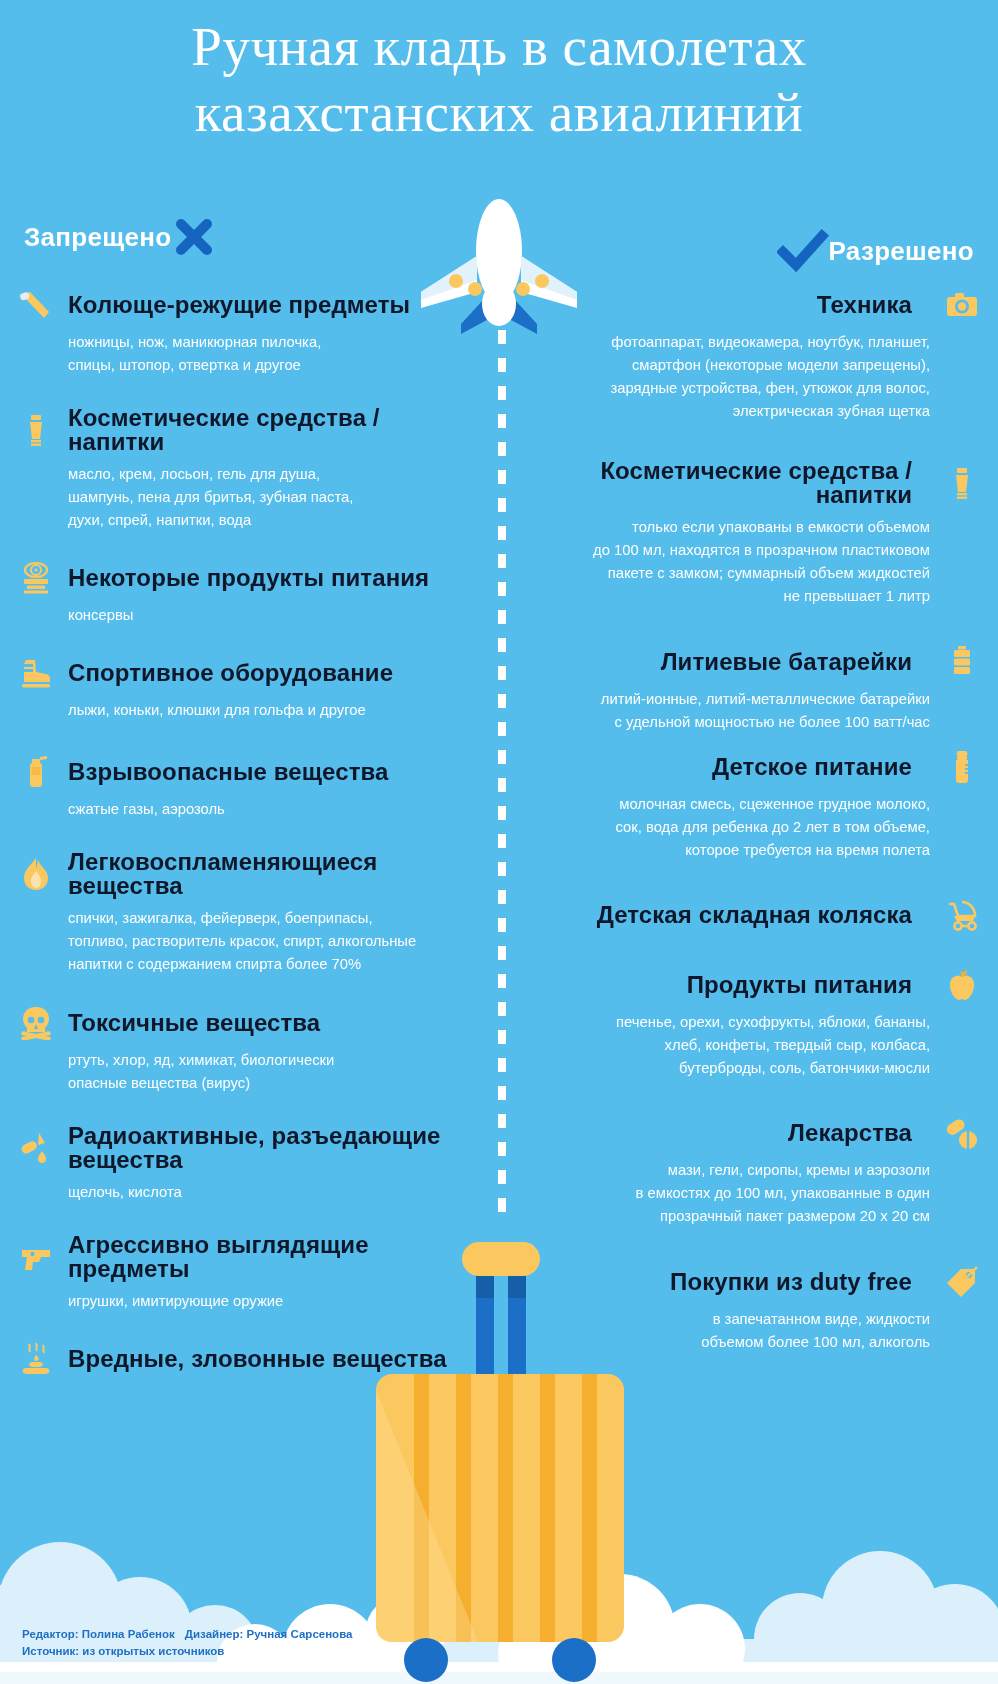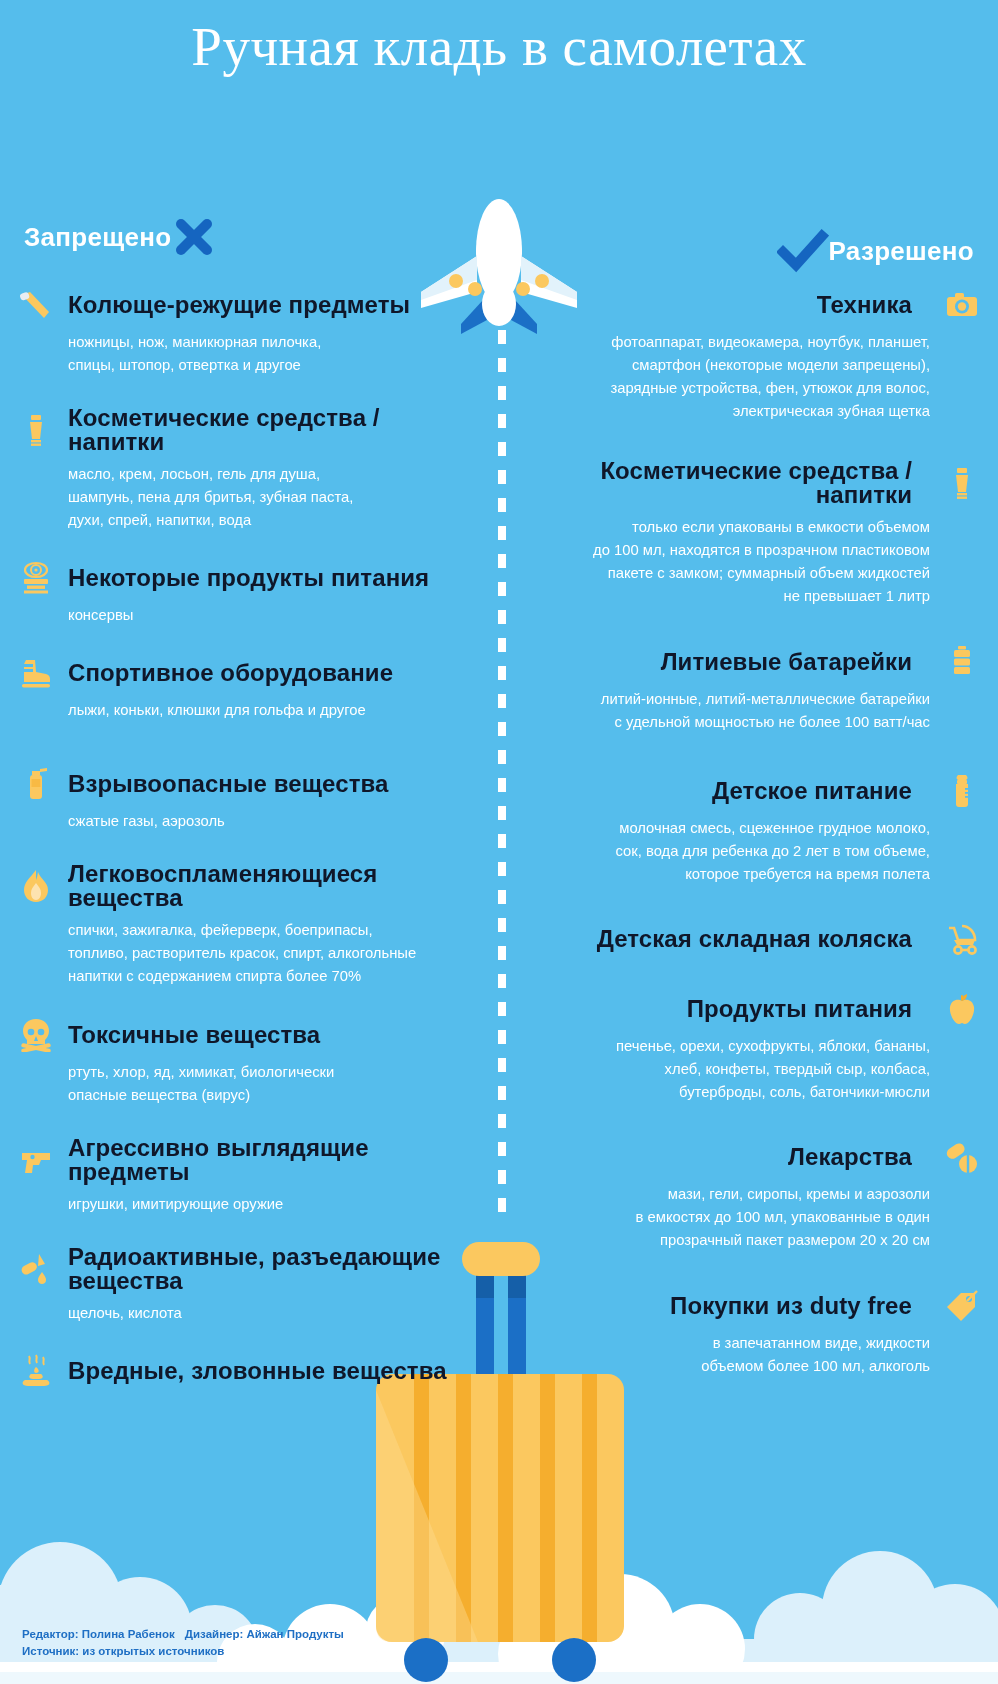--- a/index.html
+++ b/index.html
@@ -135,20 +135,21 @@
       <circle cx="540" cy="220" r="42"></circle>
       <rect x="0" y="228" width="998" height="22"></rect>
     </g>
     <g fill="#eef8fd">
       <rect x="0" y="238" width="998" height="12"></rect>
     </g>
   </svg>
 
   <div class="title-wrap">
     <div class="title-line">Ручная кладь в самолетах</div>
+    <div class="title-line">казахстанских авиалиний</div>
   </div>
 
   <svg class="plane" width="200" height="150" viewBox="0 0 200 150">
     <ellipse cx="100" cy="55" rx="23" ry="52" fill="#ffffff"></ellipse>
     <path d="M100 6 C112 18 123 40 123 58 L77 58 C77 40 88 18 100 6 Z" fill="#ffffff"></path>
     <path d="M78 60 L22 96 L22 112 L78 96 Z" fill="#ffffff"></path>
     <path d="M122 60 L178 96 L178 112 L122 96 Z" fill="#ffffff"></path>
     <path d="M78 60 L22 96 L22 104 L78 84 Z" fill="#e2f2fb"></path>
     <path d="M122 60 L178 96 L178 104 L122 84 Z" fill="#e2f2fb"></path>
     <circle cx="57" cy="85" r="7" fill="#fbc85f"></circle>
@@ -237,21 +238,21 @@
                 <rect x="3" y="28" width="28" height="3.4" rx="1.6"></rect>
                 <rect x="5" y="8" width="9" height="3" fill="#55bdec"></rect>
                 <rect x="5" y="13" width="9" height="3" fill="#55bdec"></rect>
               </g>
             </svg>
           </span>
           <h3>Спортивное оборудование</h3>
         </div>
         <p>лыжи, коньки, клюшки для гольфа и другое</p>
       </div>
-      <div class="item" style="margin-top: 45px;">
+      <div class="item" style="margin-top: 33px;">
         <div class="head">
           <span class="icon">
             <svg width="34" height="34" viewBox="0 0 34 34">
               <g fill="#fbc85f">
                 <rect x="11" y="8" width="12" height="24" rx="3"></rect>
                 <rect x="13" y="4" width="8" height="4"></rect>
                 <path d="M21 2 L28 1 L28 4 L21 5 Z"></path>
                 <rect x="12.5" y="12" width="9" height="8" fill="#f5ae2e" opacity="0.55"></rect>
               </g>
             </svg>
@@ -290,43 +291,43 @@
           </span>
           <h3>Токсичные вещества</h3>
         </div>
         <p>ртуть, хлор, яд, химикат, биологически<br>опасные вещества (вирус)</p>
       </div>
       <div class="item" style="margin-top: 29.1111px;">
         <div class="head">
           <span class="icon">
             <svg width="34" height="34" viewBox="0 0 34 34">
               <g fill="#fbc85f">
-                <path d="M3 10 L31 10 L31 17 L22 17 L20 22 L14 22 L13 30 L6 30 L8 17 L3 17 Z"></path>
-                <circle cx="13.5" cy="14" r="2.2" fill="#55bdec"></circle>
-              </g>
-            </svg>
-          </span>
-          <h3>Агрессивно выглядящие предметы</h3>
-        </div>
-        <p>игрушки, имитирующие оружие</p>
-      </div>
-      <div class="item" style="margin-top: 29.1111px;">
-        <div class="head">
-          <span class="icon">
-            <svg width="34" height="34" viewBox="0 0 34 34">
-              <g fill="#fbc85f">
                 <rect x="2" y="12" width="16" height="9" rx="4.5" transform="rotate(-28 10 16)"></rect>
                 <path d="M20 2 L26 12 L19 14 Z"></path>
                 <path d="M23 20 C20 24 19 26 19 28 C19 30.5 21 32 23 32 C25 32 27 30.5 27 28 C27 26 26 24 23 20 Z"></path>
               </g>
             </svg>
           </span>
           <h3>Радиоактивные, разъедающие вещества</h3>
         </div>
         <p>щелочь, кислота</p>
+      </div>
+      <div class="item" style="margin-top: 29.1111px;">
+        <div class="head">
+          <span class="icon">
+            <svg width="34" height="34" viewBox="0 0 34 34">
+              <g fill="#fbc85f">
+                <path d="M3 10 L31 10 L31 17 L22 17 L20 22 L14 22 L13 30 L6 30 L8 17 L3 17 Z"></path>
+                <circle cx="13.5" cy="14" r="2.2" fill="#55bdec"></circle>
+              </g>
+            </svg>
+          </span>
+          <h3>Агрессивно выглядящие предметы</h3>
+        </div>
+        <p>игрушки, имитирующие оружие</p>
       </div>
       <div class="item" style="margin-top: 29.1111px;">
         <div class="head">
           <span class="icon">
             <svg width="34" height="34" viewBox="0 0 34 34">
               <g fill="#fbc85f">
                 <path d="M10 2 C12 5 9 7 11 10" stroke="#fbc85f" stroke-width="2" fill="none"></path>
                 <path d="M17 1 C19 4 16 6 18 9" stroke="#fbc85f" stroke-width="2" fill="none"></path>
                 <path d="M24 3 C26 6 23 8 25 11" stroke="#fbc85f" stroke-width="2" fill="none"></path>
                 <path d="M17 13 C14 16 15 19 17 19 C20 19 21 16 17 13 Z"></path>
@@ -382,21 +383,21 @@
                 <rect x="13" y="1" width="8" height="3.5" rx="1"></rect>
                 <rect x="9" y="5" width="16" height="7" rx="1.5"></rect>
                 <rect x="9" y="13.5" width="16" height="7" rx="1.5"></rect>
                 <rect x="9" y="22" width="16" height="7" rx="1.5"></rect>
               </g>
             </svg>
           </span>
         </div>
         <p>литий-ионные, литий-металлические батарейки<br>с удельной мощностью не более 100 ватт/час</p>
       </div>
-      <div class="item" style="margin-top: 40px;">
+      <div class="item" style="margin-top: 16px;">
         <div class="head">
           <h3>Детское питание</h3>
           <span class="icon">
             <svg width="34" height="34" viewBox="0 0 34 34">
               <g fill="#fbc85f">
                 <path d="M13 1 C11 3 11 5 13 6 L21 6 C23 5 23 3 21 1 Z"></path>
                 <rect x="12" y="6" width="10" height="4" rx="1"></rect>
                 <path d="M11 10 L23 10 L23 30 C23 32 22 33 20 33 L14 33 C12 33 11 32 11 30 Z"></path>
                 <g fill="#55bdec">
                   <rect x="20" y="14" width="4" height="1.8"></rect>
@@ -487,18 +488,18 @@
       <rect x="182" y="150" width="15" height="268"></rect>
       <rect x="224" y="150" width="15" height="268"></rect>
     </g>
     <path d="M18 166 L18 402 Q18 418 34 418 L120 418 Z" fill="#fdd98c" opacity="0.45"></path>
     <circle cx="68" cy="436" r="22" fill="#1b6fc6"></circle>
     <circle cx="216" cy="436" r="22" fill="#1b6fc6"></circle>
   </svg>
 
   <div class="credits">
     <div>
-      <span>Редактор: Полина Рабенок</span><span>Дизайнер: Айжан Продукты</span>
+      <span>Редактор: Полина Рабенок</span><span>Дизайнер: Ручная Сарсенова</span>
     </div>
     <div>Источник: из открытых источников</div>
   </div>
 
 </div>
 
 </body></html>

